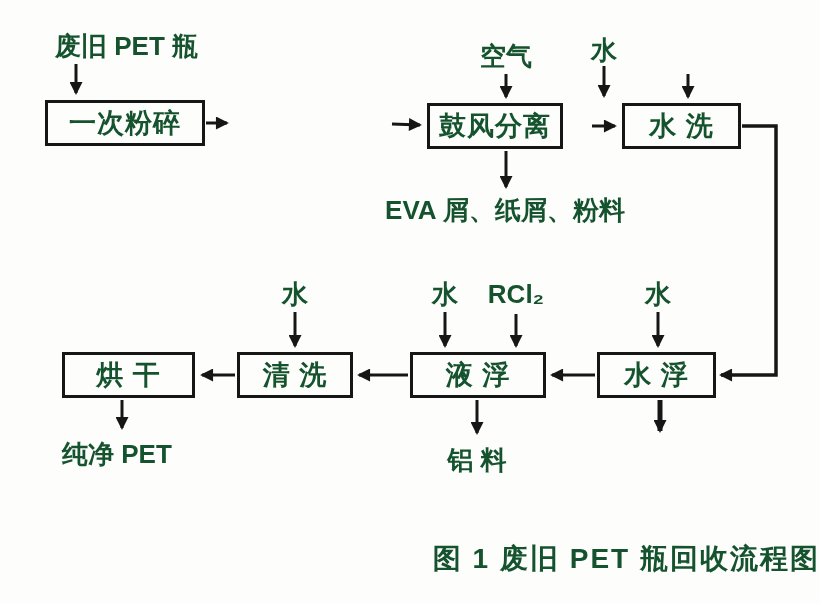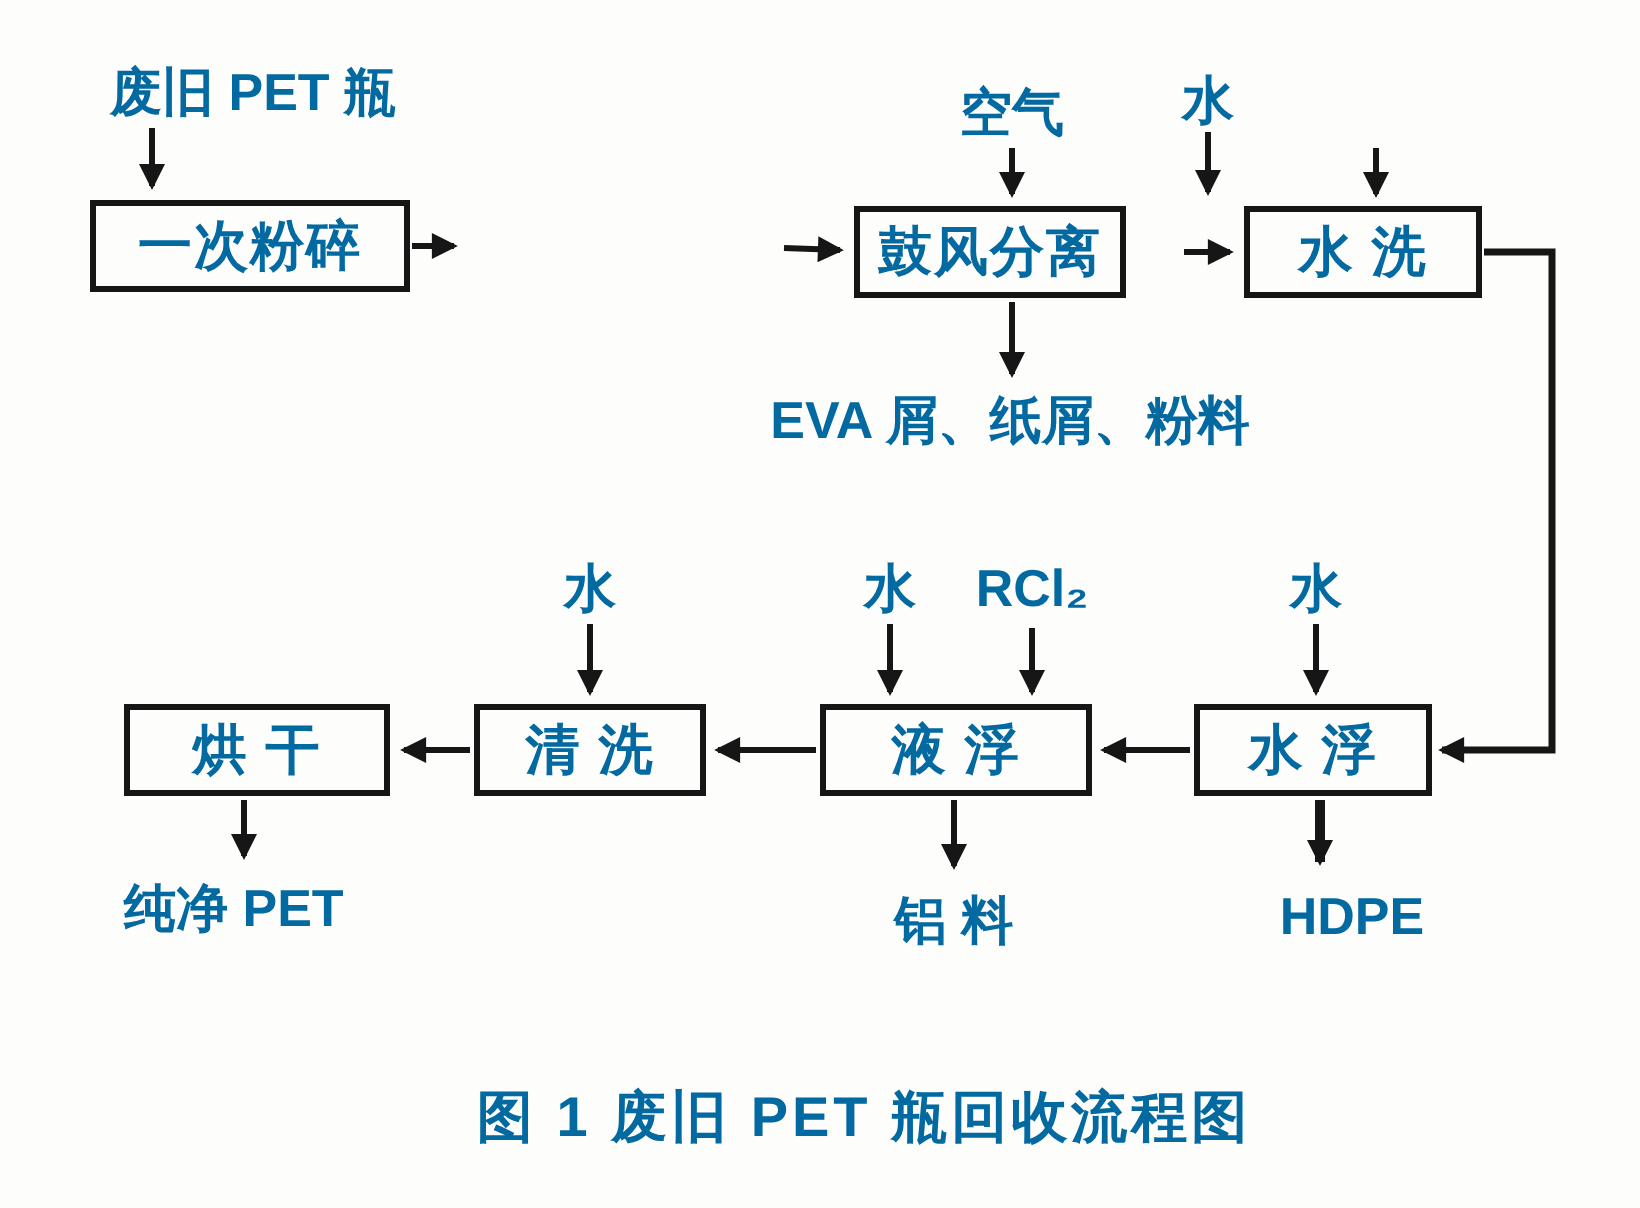--- a/index.html
+++ b/index.html
@@ -2,21 +2,21 @@
 <html><head>
 <meta charset="utf-8">
 <style>
   html, body { margin: 0; padding: 0; background: #ffffff; }
   .canvas {
     position: relative;
     width: 820px;
     height: 604px;
     background: #fdfdfb;
     font-family: "Liberation Sans", sans-serif;
-    color: #0369a1;
+    color: #14532d;
     overflow: hidden;
   }
   .arrows {
     position: absolute;
     left: 0; top: 0;
     width: 820px; height: 604px;
   }
   .box {
     position: absolute;
     box-sizing: border-box;
@@ -35,21 +35,21 @@
     font-size: 26px;
     font-weight: 600;
     white-space: nowrap;
     line-height: 1.1;
   }
   .center { transform: translateX(-50%); }
   .caption {
     position: absolute;
     left: 0; right: 0;
     top: 540px;
-    text-align: center;
+    text-align: right;
     font-size: 28px;
     font-weight: 600;
     letter-spacing: 2px;
     padding-left: 44px;
   }
 </style>
 </head>
 <body>
 
 <div class="canvas">
@@ -102,17 +102,16 @@
   <div class="lbl center" style="left:516px; top:280px;">RCl₂</div>
   <div class="lbl center" style="left:658px; top:280px;">水</div>
 
   <div class="box" style="left:62px; top:352px; width:133px; height:46px;">烘 干</div>
   <div class="box" style="left:237px; top:352px; width:116px; height:46px;">清 洗</div>
   <div class="box" style="left:410px; top:352px; width:136px; height:46px;">液 浮</div>
   <div class="box" style="left:597px; top:352px; width:119px; height:46px;">水 浮</div>
 
   <div class="lbl" style="left:62px; top:440px;">纯净 PET</div>
   <div class="lbl center" style="left:477px; top:446px;text-align:right;">铝 料</div>
-  <div class="lbl center" style="left:676px; top:444px;">HDPE</div>
 
   <div class="caption">图 1  废旧 PET 瓶回收流程图</div>
 
 </div>
 
 </body></html>

